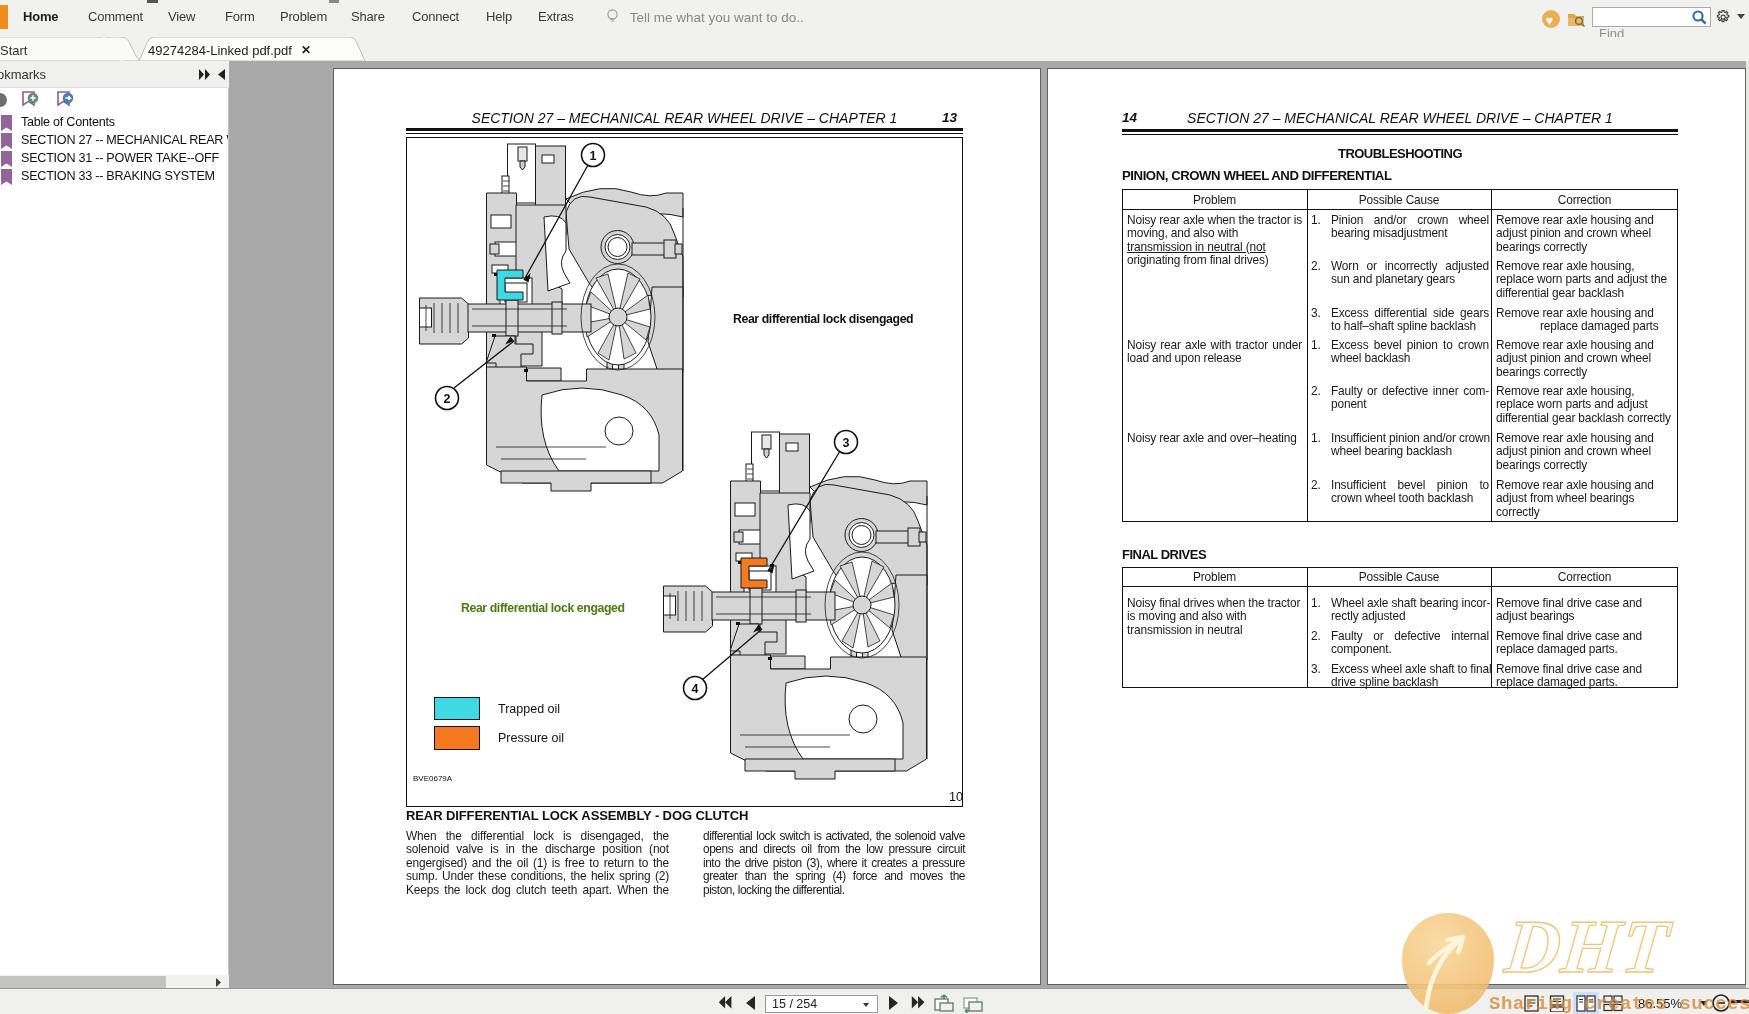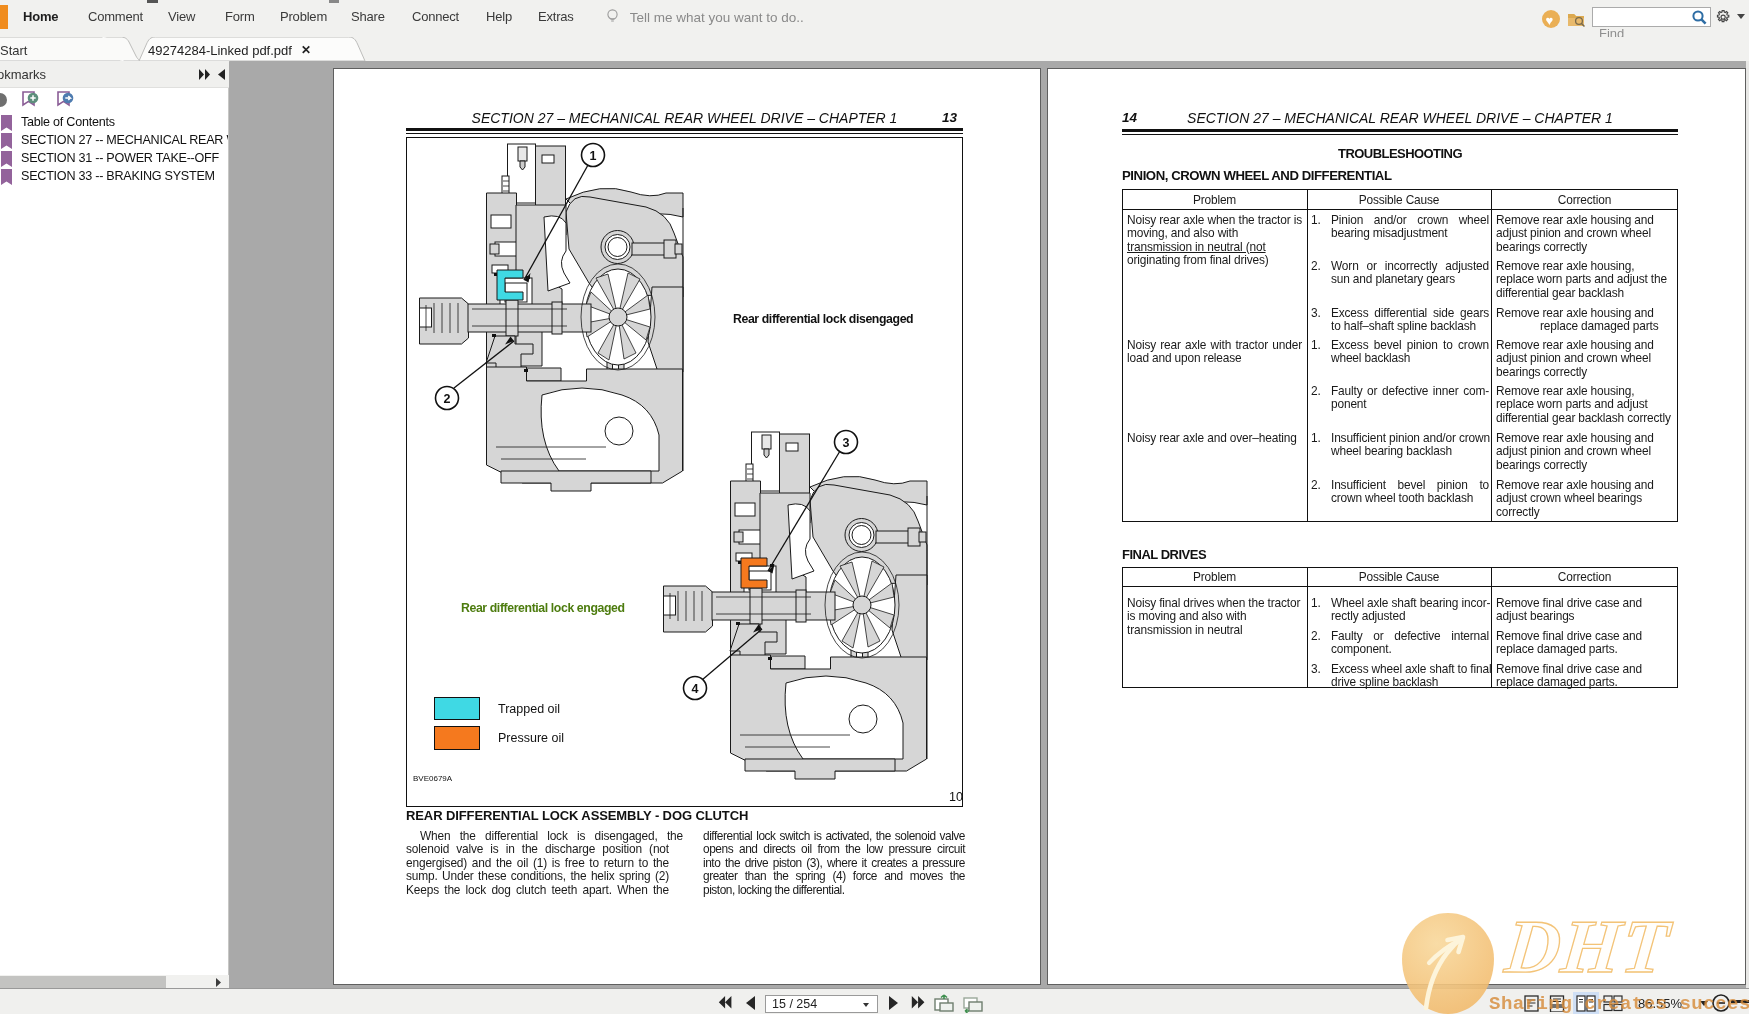--- a/index.html
+++ b/index.html
@@ -265,21 +265,21 @@
   </svg>
   <div class="abs b" style="left:399px;top:243px;font-size:12.3px;letter-spacing:-0.4px;color:#111;">Rear differential lock disengaged</div>
   <div class="abs b" style="left:127px;top:532px;font-size:12.3px;letter-spacing:-0.4px;color:#4d7c0f;">Rear differential lock engaged</div>
   <div class="abs" style="left:100px;top:628px;width:46px;height:23px;background:#3fd9e4;border:1px solid #111;box-sizing:border-box;"></div>
   <div class="abs" style="left:100px;top:657px;width:46px;height:24px;background:#f5791e;border:1px solid #111;box-sizing:border-box;"></div>
   <div class="abs" style="left:164px;top:633px;font-size:12.5px;color:#111;">Trapped oil</div>
   <div class="abs" style="left:164px;top:662px;font-size:12.5px;color:#111;">Pressure oil</div>
   <div class="abs" style="left:79px;top:705px;font-size:8px;color:#111;">BVE0679A</div>
   <div class="abs" style="left:72px;top:721px;width:557px;text-align:right;font-size:12.5px;color:#111;">10</div>
   <div class="abs b" style="left:72px;top:739px;font-size:13px;letter-spacing:-0.1px;color:#111;">REAR DIFFERENTIAL LOCK ASSEMBLY - DOG CLUTCH</div>
-  <div class="lnj" style="left:72px;top:760.0px;width:263px;margin-left:14px;">When the differential lock is disengaged, the</div>
+  <div class="lnj" style="left:72px;top:760.0px;width:263px;">When the differential lock is disengaged, the</div>
   <div class="lnj" style="left:72px;top:773.4px;width:263px;">solenoid valve is in the discharge position (not</div>
   <div class="lnj" style="left:72px;top:786.8px;width:263px;">engergised) and the oil (1) is free to return to the</div>
   <div class="lnj" style="left:72px;top:800.2px;width:263px;">sump.  Under these conditions, the helix spring (2)</div>
   <div class="lnj" style="left:72px;top:813.6px;width:263px;">Keeps the lock dog clutch teeth apart. When the</div>
   <div class="lnj" style="left:369px;top:760.0px;width:262px;letter-spacing:-0.45px;">differential lock switch is activated, the solenoid valve</div>
   <div class="lnj" style="left:369px;top:773.4px;width:262px;letter-spacing:-0.45px;">opens and directs oil from the low pressure circuit</div>
   <div class="lnj" style="left:369px;top:786.8px;width:262px;letter-spacing:-0.45px;">into the drive piston (3), where it creates a pressure</div>
   <div class="lnj" style="left:369px;top:800.2px;width:262px;letter-spacing:-0.45px;">greater than the spring (4) force and moves the</div>
   <div class="ln" style="left:369px;top:813.6px;letter-spacing:-0.45px;">piston, locking the differential.</div>
 </div>
@@ -336,21 +336,21 @@
   <div class="ln" style="left:263px;top:362.0px;">1.</div>
   <div class="ln" style="left:283px;top:362.0px;">Insufficient pinion and/or crown</div>
   <div class="ln" style="left:283px;top:375.4px;">wheel bearing backlash</div>
   <div class="ln" style="left:448px;top:362.0px;">Remove rear axle housing and</div>
   <div class="ln" style="left:448px;top:375.4px;">adjust pinion and crown wheel</div>
   <div class="ln" style="left:448px;top:388.8px;">bearings correctly</div>
   <div class="ln" style="left:263px;top:409.0px;">2.</div>
   <div class="lnj" style="left:283px;top:409.0px;width:158px;">Insufficient bevel pinion to</div>
   <div class="ln" style="left:283px;top:422.4px;">crown wheel tooth backlash</div>
   <div class="ln" style="left:448px;top:409.0px;">Remove rear axle housing and</div>
-  <div class="ln" style="left:448px;top:422.4px;">adjust crown wheel bearings</div>
+  <div class="ln" style="left:448px;top:422.4px;">adjust from wheel bearings</div>
   <div class="ln" style="left:448px;top:435.8px;">correctly</div>
   <div class="abs b" style="left:74px;top:478px;font-size:13px;letter-spacing:-0.5px;color:#111;">FINAL DRIVES</div>
   <div class="abs" style="left:74px;top:498px;width:556px;height:121px;border:1.5px solid #111;box-sizing:border-box;"></div>
   <div class="abs" style="left:74px;top:516.5px;width:556px;height:1.5px;background:#111;"></div>
   <div class="abs" style="left:258.5px;top:498px;width:1.5px;height:121px;background:#111;"></div>
   <div class="abs" style="left:442.5px;top:498px;width:1.5px;height:121px;background:#111;"></div>
   <div class="ln" style="left:74px;top:501px;width:185px;text-align:center;">Problem</div>
   <div class="ln" style="left:259px;top:501px;width:184px;text-align:center;">Possible Cause</div>
   <div class="ln" style="left:443px;top:501px;width:187px;text-align:center;">Correction</div>
   <div class="ln" style="left:79px;top:527.0px;">Noisy final drives when the tractor</div>

